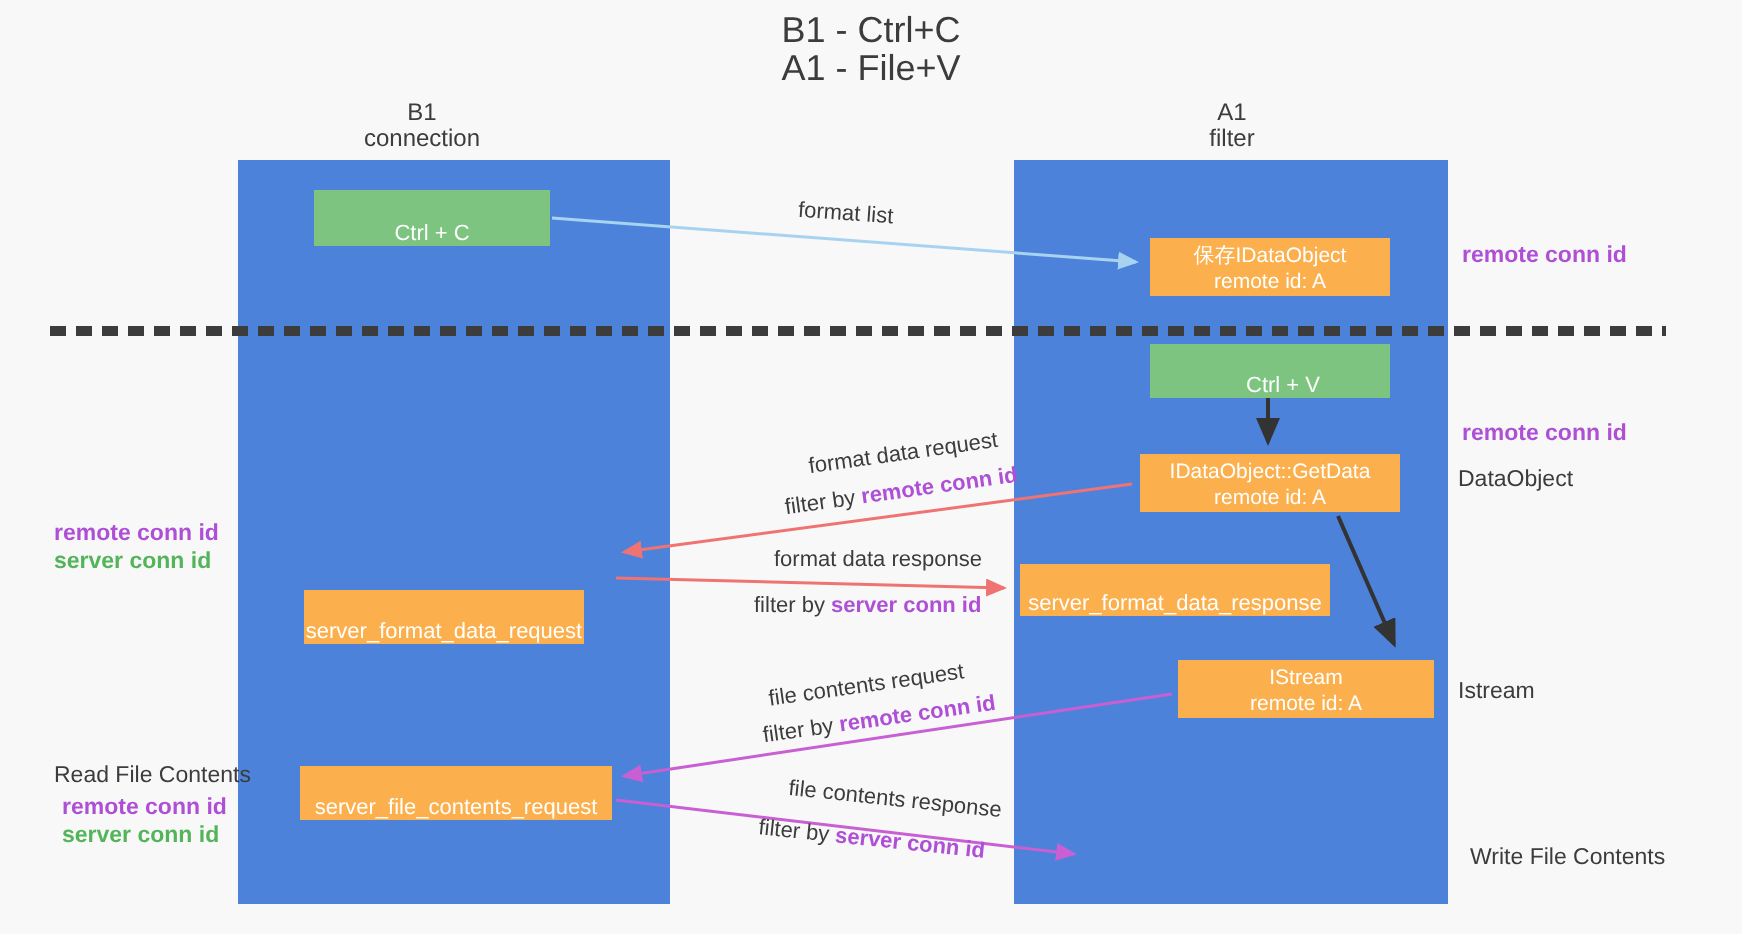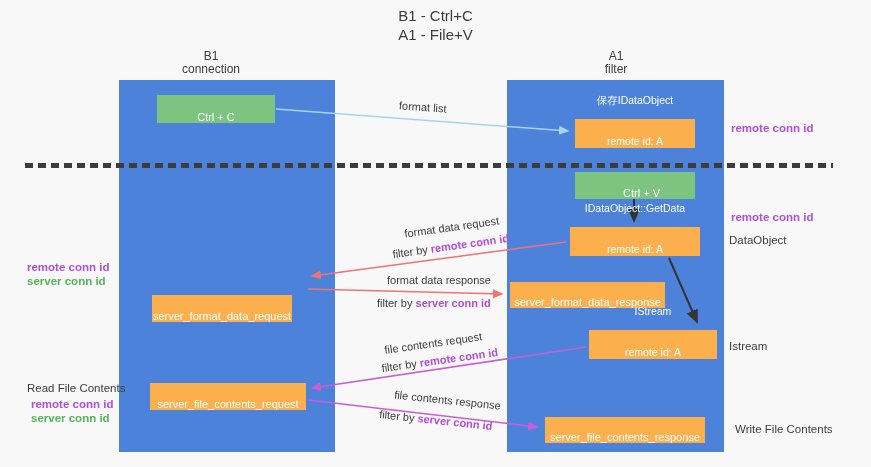--- a/index.html
+++ b/index.html
@@ -6,34 +6,34 @@
     --blue:#4D82DB; --green:#7CC47F; --orange:#FBB04D; --purple:#AE4FD6;
     --green-text:#53B45A; --salmon:#F07373; --magenta:#C85FD3;
     --light-blue:#A8D3F0; --ink:#3C3C3C; --background:#F8F8F8;
   }
   *{box-sizing:border-box;margin:0;padding:0;}
   html,body{background:#eee;}
   body{font-family:"Liberation Sans",sans-serif;}
   .stage{position:relative;width:871px;height:467px;background:var(--background);overflow:hidden;}
 
   .title{position:absolute;top:6px;left:0;width:871px;text-align:center;color:var(--ink);
-         font-size:15px;line-height:19px;}
+         font-size:18px;line-height:19px;}
   .col-header{position:absolute;width:140px;text-align:center;color:var(--ink);
               font-size:12px;line-height:13px;top:50px;}
   .col{position:absolute;top:80px;height:372px;background:var(--blue);}
   .col-left{left:119px;width:216px;}
   .col-right{left:507px;width:217px;}
 
   .dashed{position:absolute;left:25px;top:163px;width:808px;height:5px;
           background:repeating-linear-gradient(90deg,var(--ink) 0 8px,transparent 8px 13px);}
 
   .box{position:absolute;display:flex;flex-direction:column;align-items:center;justify-content:flex-end;
        color:#fff;text-align:center;}
   .box-green{background:var(--green);font-size:11px;}
-  .box-orange{background:var(--orange);font-size:11px;gap:28px;}
+  .box-orange{background:var(--orange);font-size:11px;}
   .box .ln{display:block;font-size:10.5px;line-height:13px;white-space:nowrap;}
 
   .lbl{position:absolute;white-space:nowrap;color:var(--ink);font-size:11.5px;}
   .lbl-purple{color:var(--purple);font-weight:bold;font-size:11.5px;}
   .lbl-green{color:var(--green-text);font-weight:bold;font-size:11.5px;}
 
   .arrow-lbl{position:absolute;white-space:nowrap;color:var(--ink);font-size:11px;transform-origin:center;}
   .arrow-lbl .hl-purple{color:var(--purple);font-weight:bold;}
 
   svg.overlay{position:absolute;left:0;top:0;pointer-events:none;}
@@ -114,23 +114,20 @@
 
   <div class="box box-orange" style="left:589px;top:330px;width:128px;height:29px;">
     <span class="ln">IStream</span>
     <span class="ln">remote id: A</span>
   </div>
 
   <div class="box box-orange" style="left:150px;top:383px;width:156px;height:27px;">
     <span>server_file_contents_request</span>
   </div>
 
-  <div class="box box-orange" style="left:545px;top:417px;width:160px;height:26px;">
-    <span>server_file_contents_response</span>
-  </div>
 
   <div class="lbl lbl-purple" style="left:731px;top:122px;">remote conn id</div>
   <div class="lbl lbl-purple" style="left:731px;top:211px;">remote conn id</div>
   <div class="lbl" style="left:729px;top:234px;">DataObject</div>
   <div class="lbl" style="left:729px;top:340px;">Istream</div>
   <div class="lbl" style="left:735px;top:423px;">Write File Contents</div>
 
   <div class="lbl lbl-purple" style="left:27px;top:261px;">remote conn id</div>
   <div class="lbl lbl-green" style="left:27px;top:275px;">server conn id</div>
   <div class="lbl" style="left:27px;top:382px;">Read File Contents</div>

